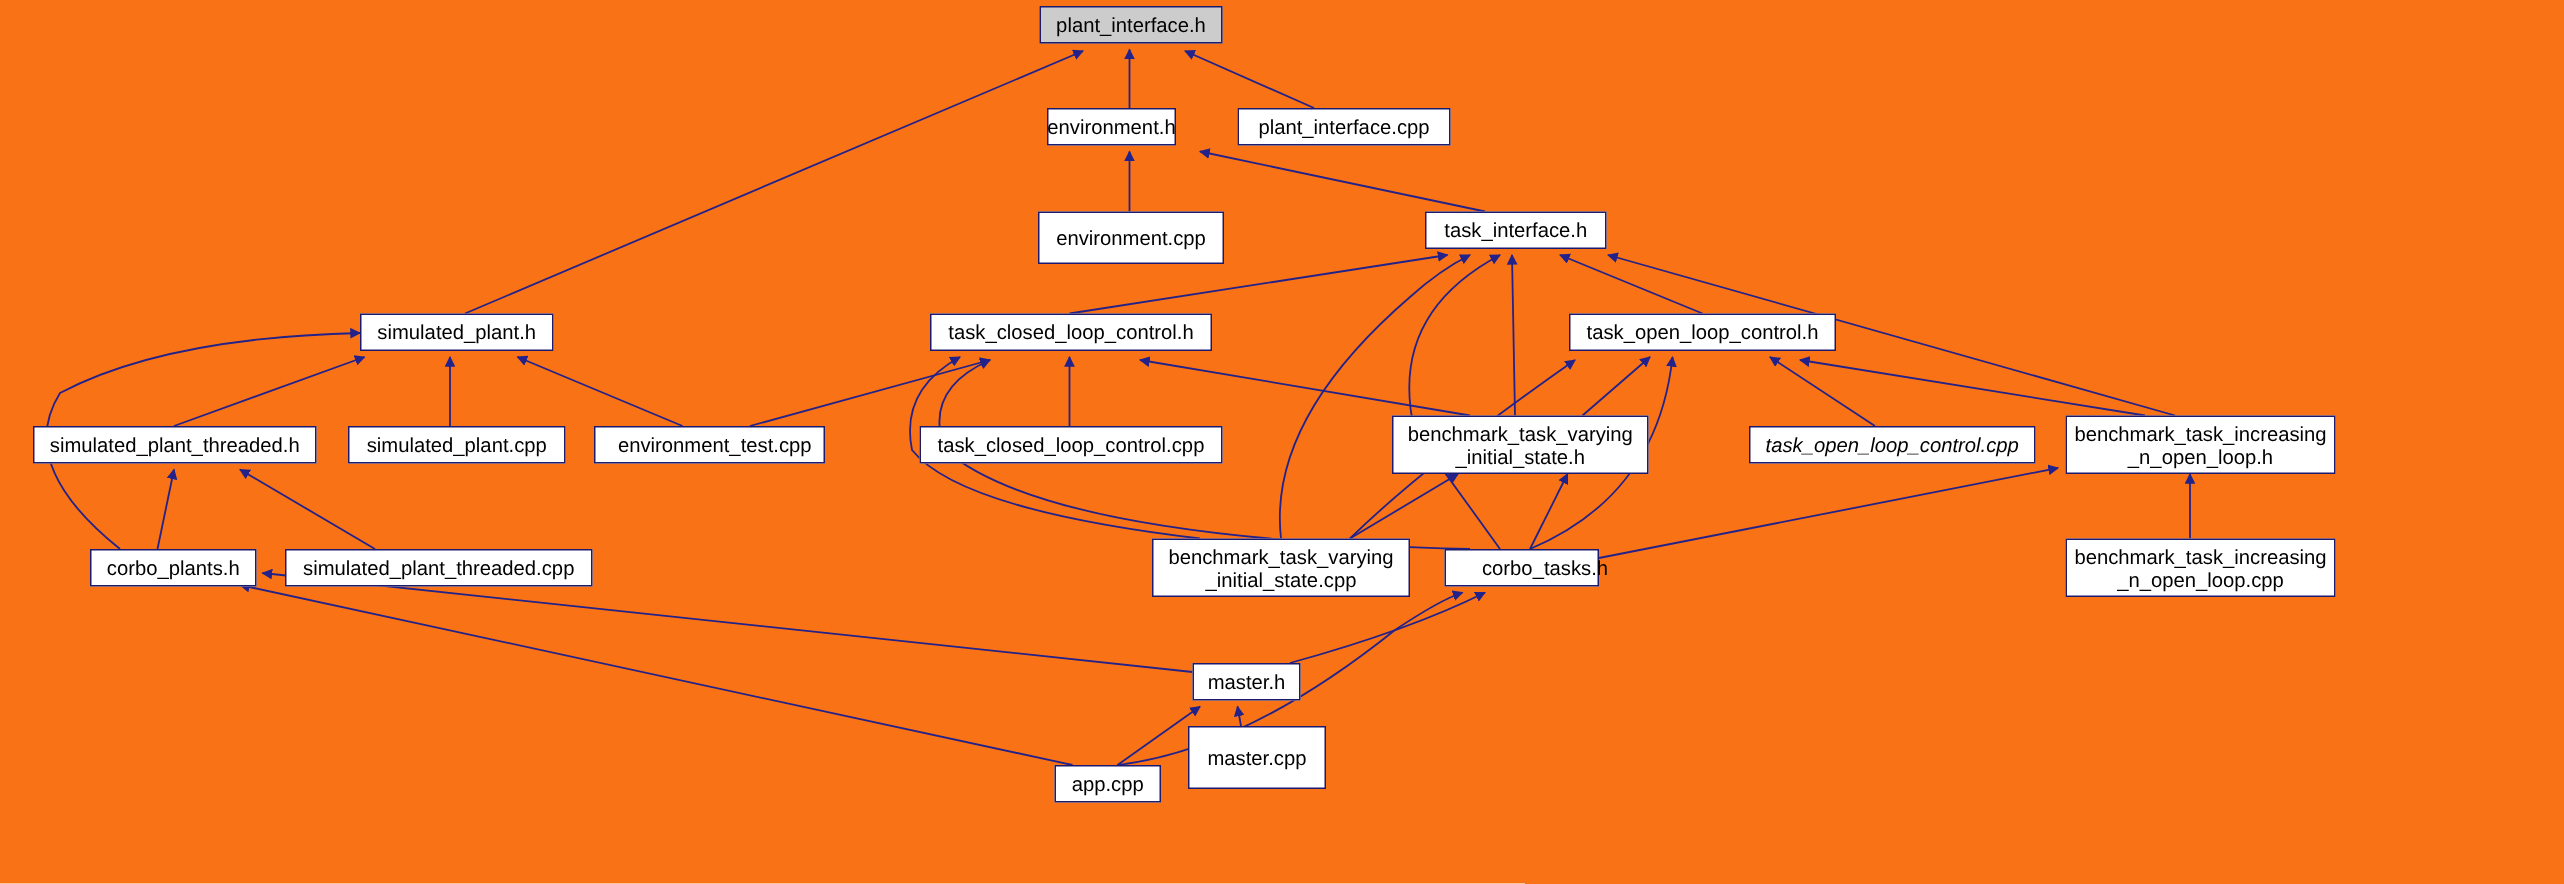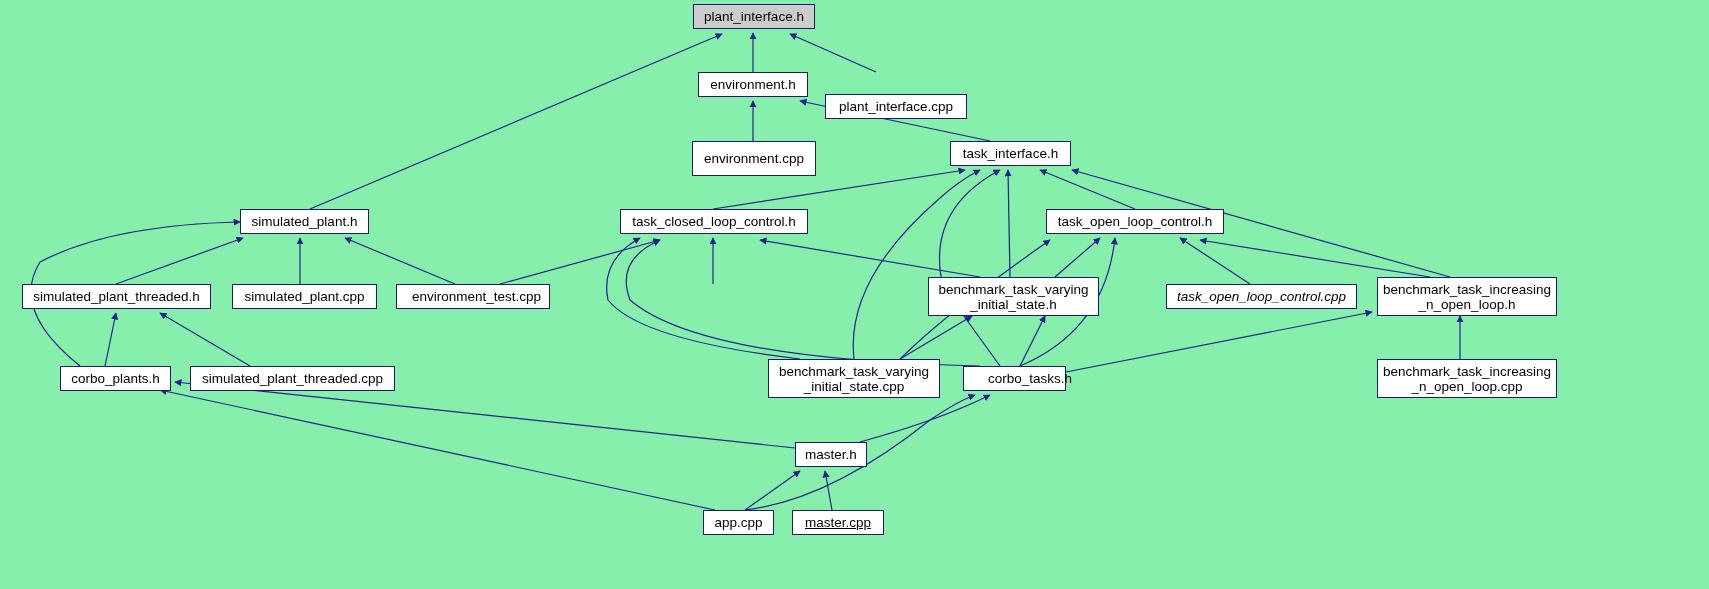--- a/index.html
+++ b/index.html
@@ -4,21 +4,21 @@
 <style>
   html, body {
     margin: 0;
     padding: 0;
     background: #ffffff;
   }
   #canvas {
     position: relative;
     width: 1709px;
     height: 589px;
-    background: #86efac;
+    background: #f97316;
     font-family: "Liberation Sans", sans-serif;
     overflow: hidden;
   }
   svg.edges {
     position: absolute;
     left: 0;
     top: 0;
     width: 1709px;
     height: 589px;
     pointer-events: none;
@@ -103,39 +103,40 @@
 
       <path d="M 860 442 Q 940 420 990 395"></path>
       <path d="M 745 510 Q 830 500 930 420 Q 960 400 975 395"></path>
 
       <path d="M 745 510 L 800 471"></path>
       <path d="M 832 510 L 825 471"></path>
     </g>
   </svg>
 
   <div class="node root" style="left:693px; top:4px;   width:122px; height:25px;"><span>plant_interface.h</span></div>
-  <div class="node" style="left:698px; top:72px;  width:110px; height:25px;"><span>environment.h</span></div>
-  <div class="node" style="left:825px; top:72px;  width:142px; height:25px;margin-top:22px;"><span>plant_interface.cpp</span></div>
+  <div class="node" style="left:698px; top:72px;  width:86px; height:25px;"><span>environment.h</span></div>
+  <div class="node" style="left:825px; top:72px;  width:142px; height:25px;"><span>plant_interface.cpp</span></div>
   <div class="node" style="left:692px; top:141px; width:124px; height:35px;"><span>environment.cpp</span></div>
   <div class="node" style="left:950px; top:141px; width:121px; height:25px;"><span>task_interface.h</span></div>
   <div class="node" style="left:240px; top:209px; width:129px; height:25px;"><span>simulated_plant.h</span></div>
   <div class="node" style="left:620px; top:209px; width:188px; height:25px;"><span>task_closed_loop_control.h</span></div>
   <div class="node" style="left:22px;  top:284px; width:189px; height:25px;"><span>simulated_plant_threaded.h</span></div>
   <div class="node" style="left:1046px; top:209px; width:178px; height:25px;"><span>task_open_loop_control.h</span></div>
   <div class="node" style="left:232px; top:284px; width:145px; height:25px;"><span>simulated_plant.cpp</span></div>
   <div class="node" style="left:396px; top:284px; width:154px; height:25px;padding-left:12px;"><span>environment_test.cpp</span></div>
+  <div class="node" style="left:613px; top:284px; width:202px; height:25px;"><span>task_closed_loop_control.cpp</span></div>
   <div class="node" style="left:928px; top:277px; width:171px; height:39px;"><span>benchmark_task_varying
 _initial_state.h</span></div>
   <div class="node" style="left:1166px; top:284px; width:191px; height:25px;font-style:italic;"><span>task_open_loop_control.cpp</span></div>
   <div class="node" style="left:1377px; top:277px; width:180px; height:39px;"><span>benchmark_task_increasing
 _n_open_loop.h</span></div>
   <div class="node" style="left:60px;  top:366px; width:111px; height:25px;"><span>corbo_plants.h</span></div>
   <div class="node" style="left:190px; top:366px; width:205px; height:25px;"><span>simulated_plant_threaded.cpp</span></div>
   <div class="node" style="left:768px; top:359px; width:172px; height:39px;"><span>benchmark_task_varying
 _initial_state.cpp</span></div>
   <div class="node" style="left:963px; top:366px; width:103px; height:25px;padding-left:36px;"><span>corbo_tasks.h</span></div>
   <div class="node" style="left:1377px; top:359px; width:180px; height:39px;"><span>benchmark_task_increasing
 _n_open_loop.cpp</span></div>
   <div class="node" style="left:795px; top:442px; width:72px;  height:25px;"><span>master.h</span></div>
   <div class="node" style="left:703px; top:510px; width:71px;  height:25px;"><span>app.cpp</span></div>
-  <div class="node" style="left:792px; top:510px; width:92px;  height:25px;text-decoration:underline;"><span>master.cpp</span></div>
+  <div class="node" style="left:792px; top:484px; width:92px;  height:42px;"><span>master.cpp</span></div>
 
 </div>
 
 </body></html>

